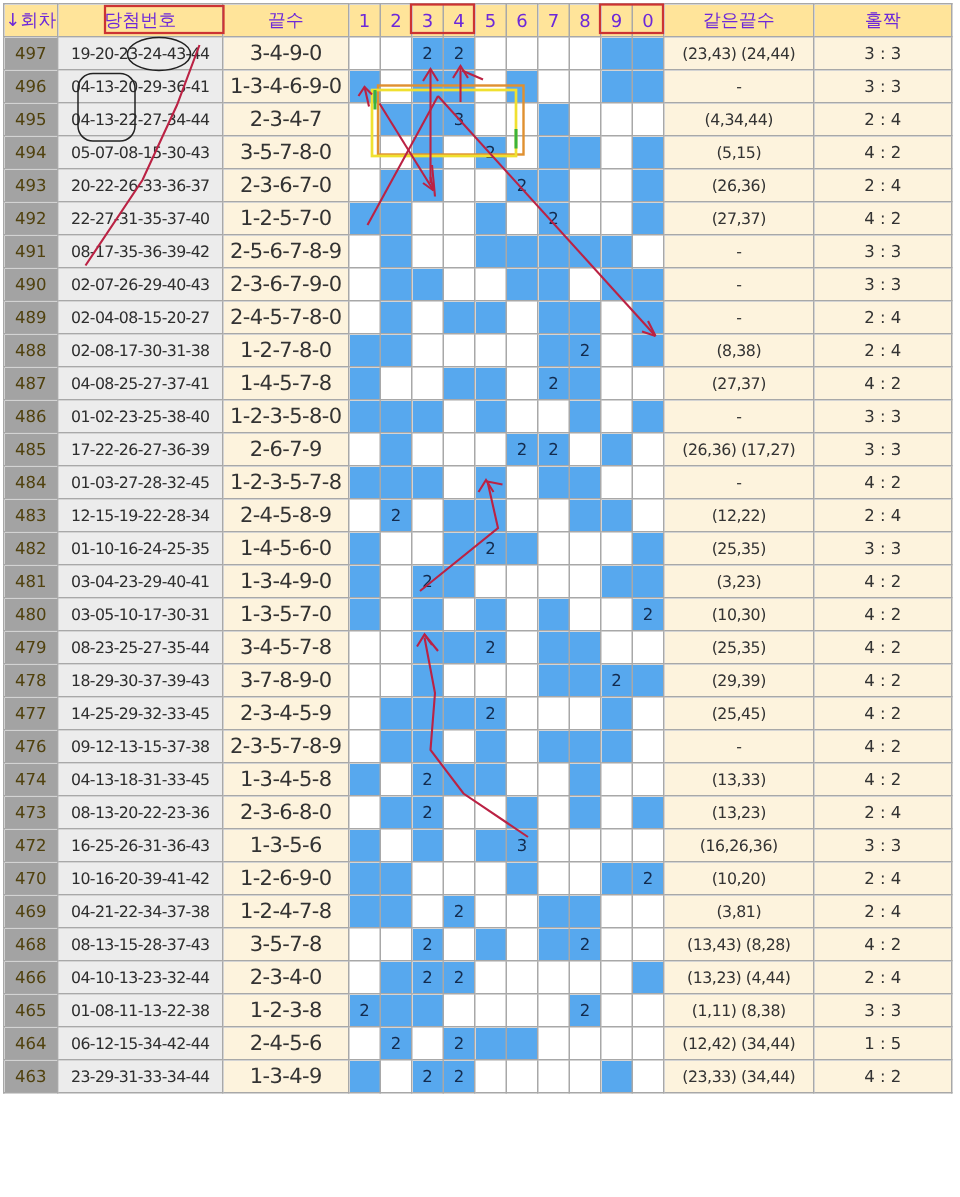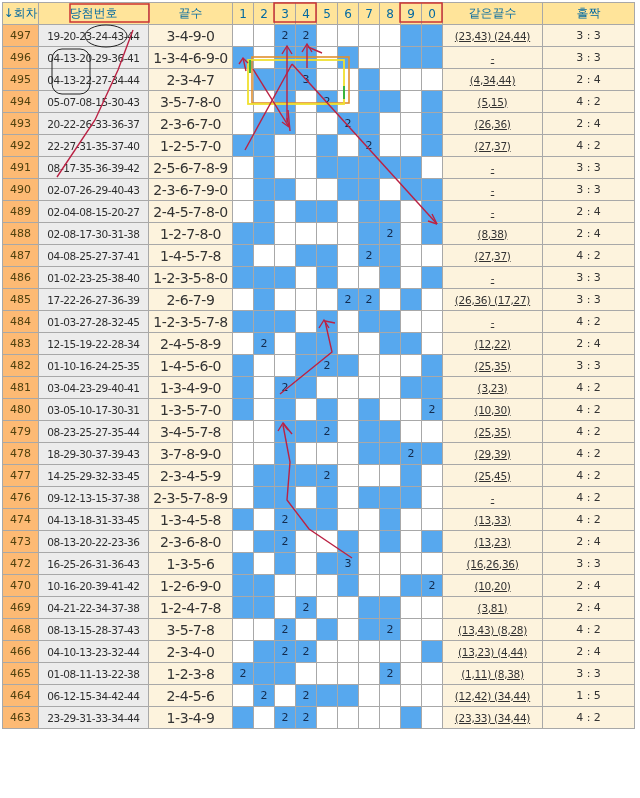--- a/index.html
+++ b/index.html
@@ -2,29 +2,29 @@
 <html><head>
 <meta charset="utf-8">
 <style>
   html,body{margin:0;padding:0;}
   body{width:640px;height:798px;background:#fff;position:relative;
        font-family:"DejaVu Sans",sans-serif;overflow:hidden;}
   table{border-collapse:collapse;table-layout:fixed;position:absolute;left:2px;top:2px;
         border:1px solid #8a8a8a;}
   th,td{border:1px solid #a8a8a8;height:21px;padding:0;text-align:center;
         font-size:11px;color:#333;overflow:hidden;white-space:nowrap;vertical-align:middle;}
-  th{background:#ffe49a;font-weight:normal;color:#0369a1;font-size:12px;}
+  th{background:#ffe49a;font-weight:normal;color:#6d28d9;font-size:12px;}
   col.c-round{width:36px;} col.c-nums{width:110px;} col.c-end{width:84px;}
   col.c-digit{width:21px;} col.c-same{width:100px;} col.c-odd{width:92px;}
-  td.round{background:#fdba74;color:#50410e;margin-top:44px;}
+  td.round{background:#a3a3a3;color:#50410e;margin-top:44px;}
   td.nums{background:#ececec;font-size:10.5px;letter-spacing:-0.4px;color:#2e2e2e;}
   td.end{background:#fdf3dd;font-size:14px;letter-spacing:-0.4px;}
   td.digit{background:#ffffff;color:#132b4e;}
   td.digit.on{background:#57a8ee;}
-  td.same{background:#fdf3dd;font-size:10.5px;letter-spacing:-0.3px;text-decoration:underline;}
+  td.same{background:#fdf3dd;font-size:10.5px;letter-spacing:-0.3px;}
   td.odd{background:#fdf3dd;margin-top:36px;}
   svg.overlay{position:absolute;left:0;top:0;pointer-events:none;}
 </style>
 </head>
 <body>
 
 <table>
   <colgroup>
     <col class="c-round">
       <col class="c-nums">

